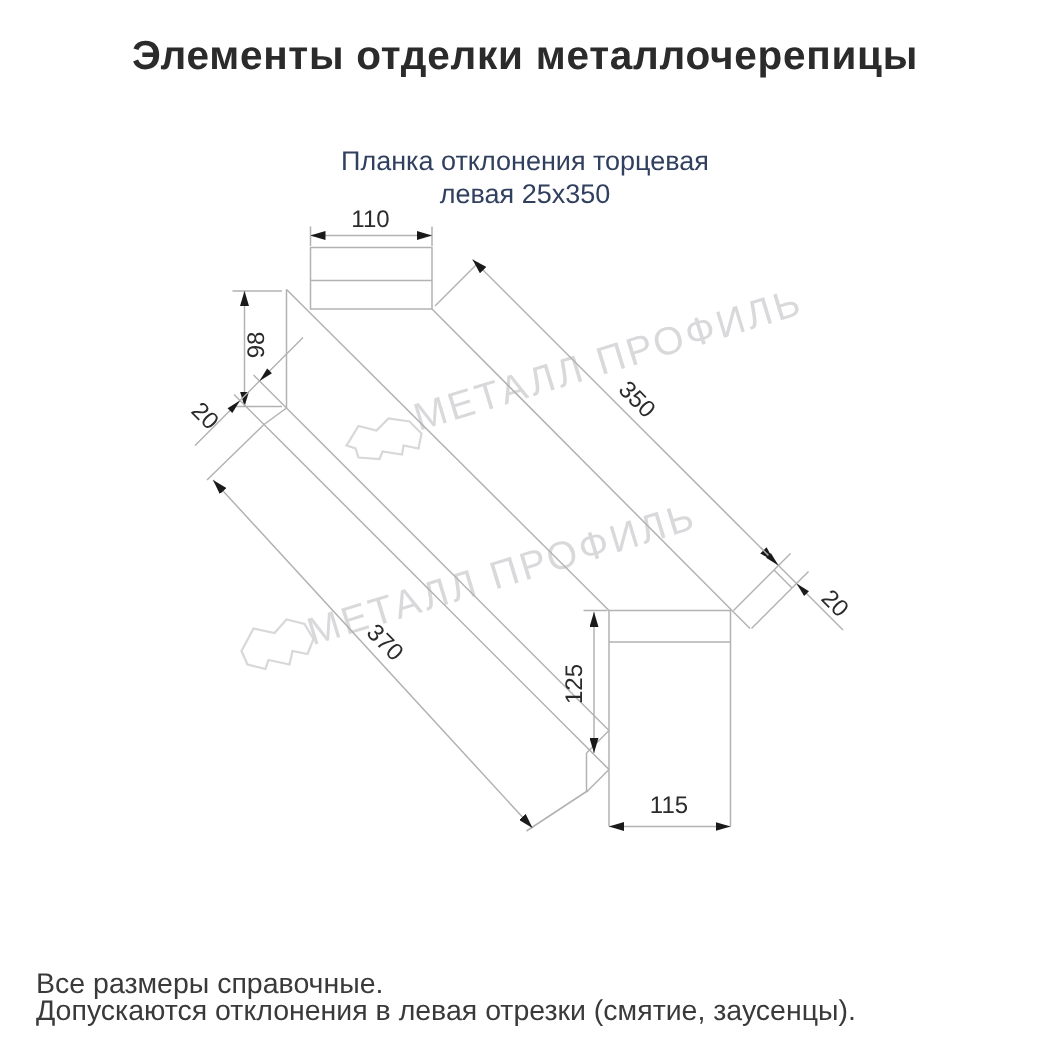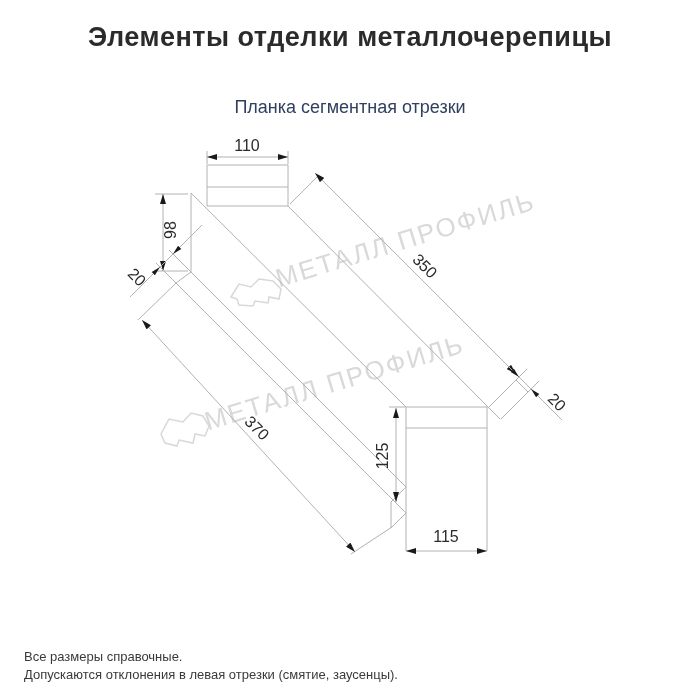--- a/index.html
+++ b/index.html
@@ -3,38 +3,39 @@
 <meta charset="utf-8">
 <style>
   html,body{margin:0;padding:0;background:#ffffff;}
   #page{position:relative;width:626px;height:700px;background:#ffffff;overflow:hidden;
         font-family:"Liberation Sans", sans-serif;}
   #title{position:absolute;top:22px;left:0;width:700px;text-align:center;
          font-size:27px;font-weight:bold;color:#2b2b2b;letter-spacing:0.5px;}
   #subtitle{position:absolute;top:96px;left:0;width:700px;text-align:center;
             font-size:18px;line-height:22px;color:#31405f;}
   #footer{position:absolute;top:648px;left:24px;width:650px;
-          font-size:13px;line-height:17.5px;color:#3a3a3a;}
+          font-size:19px;line-height:17.5px;color:#3a3a3a;}
   svg{position:absolute;top:0;left:0;}
   .ln{stroke:#b2b2b2;stroke-width:1;fill:none;}
   .dim{stroke:#b2b2b2;stroke-width:1;fill:none;}
   .arr{fill:#1a1a1a;stroke:none;}
   .dtxt{font-family:"Liberation Sans", sans-serif;font-size:16px;fill:#2b2b2b;}
   .wm{font-family:"Liberation Sans", sans-serif;font-size:26px;fill:#d9d9dc;letter-spacing:2px;}
   .cloud{stroke:#d8d8db;stroke-width:1.5;fill:#ffffff;}
 </style>
 </head>
 <body>
 
 <div id="page">
 
   <div id="title">Элементы отделки металлочерепицы</div>
 
   <div id="subtitle">
-    <div>Планка сегментная отрезки</div>
+    <div>Планка отклонения торцевая</div>
+    <div>левая 25х350</div>
   </div>
 
   <svg width="700" height="700" viewBox="0 0 700 700">
     <defs>
       <marker id="arrO" markerUnits="userSpaceOnUse" markerWidth="10" markerHeight="6" refX="10" refY="3" orient="auto-start-reverse">
         <path d="M10,3 L0,0 L0,6 Z" fill="#1a1a1a"></path>
       </marker>
     </defs>
 
     <g>

